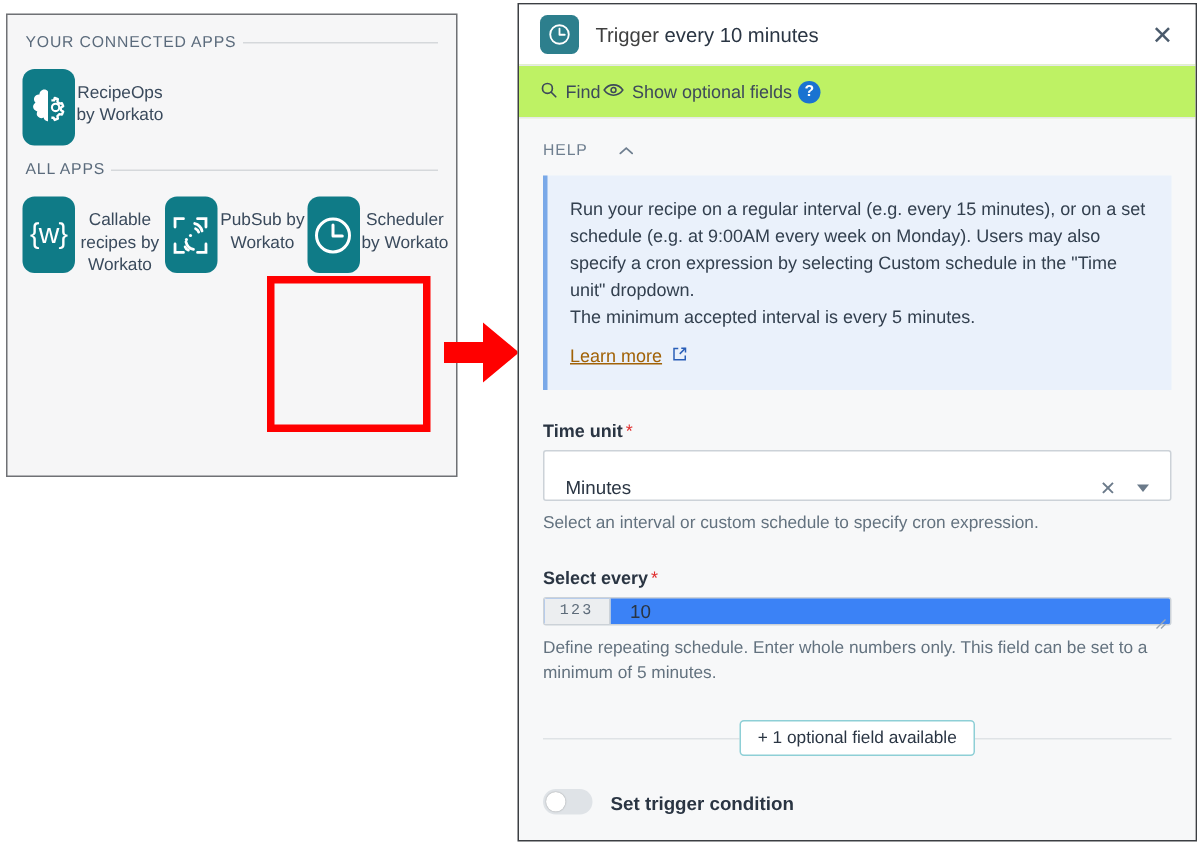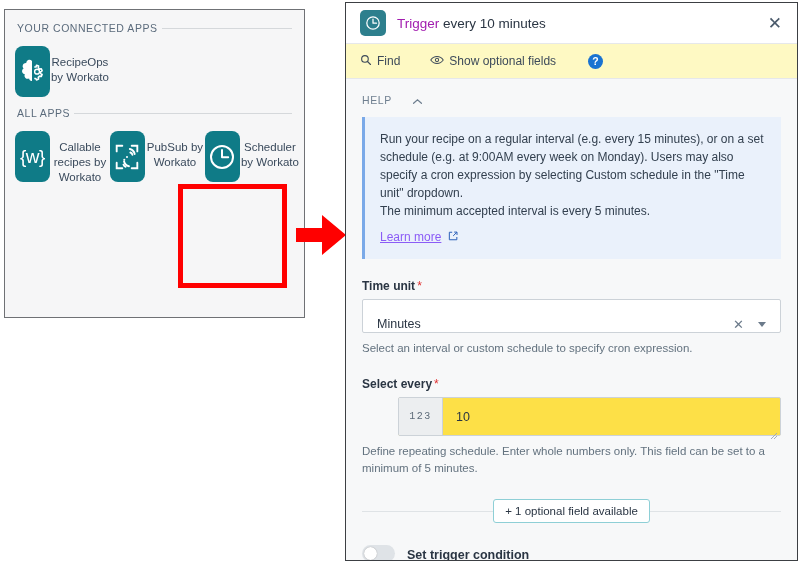--- a/index.html
+++ b/index.html
@@ -116,41 +116,41 @@
     background: #2d7f8d;
     display:flex; align-items:center; justify-content:center;
     flex: none;
   }
   .rp-title-text {
     margin-left: 11px;
     font-size: 13.5px;
     color: #2a3543;
     white-space: nowrap;
   }
-  .rp-title-text .kw { color: #a21caf; }
+  .rp-title-text .kw { color: #404040; }
   .rp-close {
     margin-left: auto;
     color: #4a5a6b;
     font-size: 17px;
     line-height: 1;
     padding: 4px 3px;
     cursor: pointer;
     user-select: none;
   }
 
   .rp-toolbar {
     height: 36px;
     border-top: 1px solid #e6e8ea;
     border-bottom: 1px solid #e6e8ea;
     display: flex;
     align-items: center;
     padding: 0 14px;
-    gap: 30px;
+    gap: 2px;
     flex: none;
-    background: #fef9c3;
+    background: #bef264;
   }
   .tb-item {
     display: flex;
     align-items: center;
     gap: 5px;
     font-size: 12px;
     color: #3d4a5a;
     cursor: pointer;
     white-space: nowrap;
   }
@@ -199,21 +199,21 @@
     line-height: 18px;
     color: #33404f;
   }
   .help-text b { font-weight: normal; }
   .help-link {
     display: inline-flex;
     align-items: center;
     gap: 4px;
     margin-top: 10px;
     font-size: 12px;
-    color: #8b5cf6;
+    color: #a16207;
     text-decoration: underline;
     cursor: pointer;
   }
 
   .field-label {
     font-size: 12px;
     font-weight: bold;
     color: #2a3543;
     margin-bottom: 6px;
   }
@@ -252,26 +252,25 @@
 
   .hint {
     font-size: 11.5px;
     line-height: 17px;
     color: #63727f;
     margin-top: 7px;
   }
 
   .num-field {
     display: flex;
-    height: 39px;
+    height: 19px;
     border: 1px solid #ccd2d8;
     border-radius: 2px;
-    background: #fde047;
+    background: #3b82f6;
     position: relative;
-    margin-left: 36px;
   }
   .num-prefix {
     width: 44px;
     background: #eceef0;
     border-right: 1px solid #ccd2d8;
     display: flex;
     align-items: center;
     justify-content: center;
     font-size: 10px;
     color: #5d6b79;

